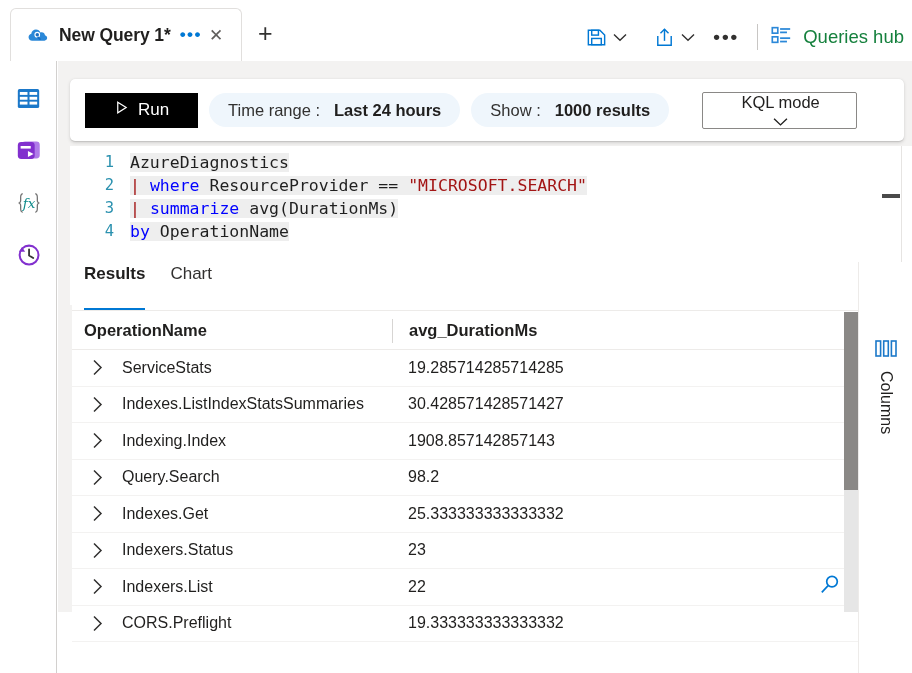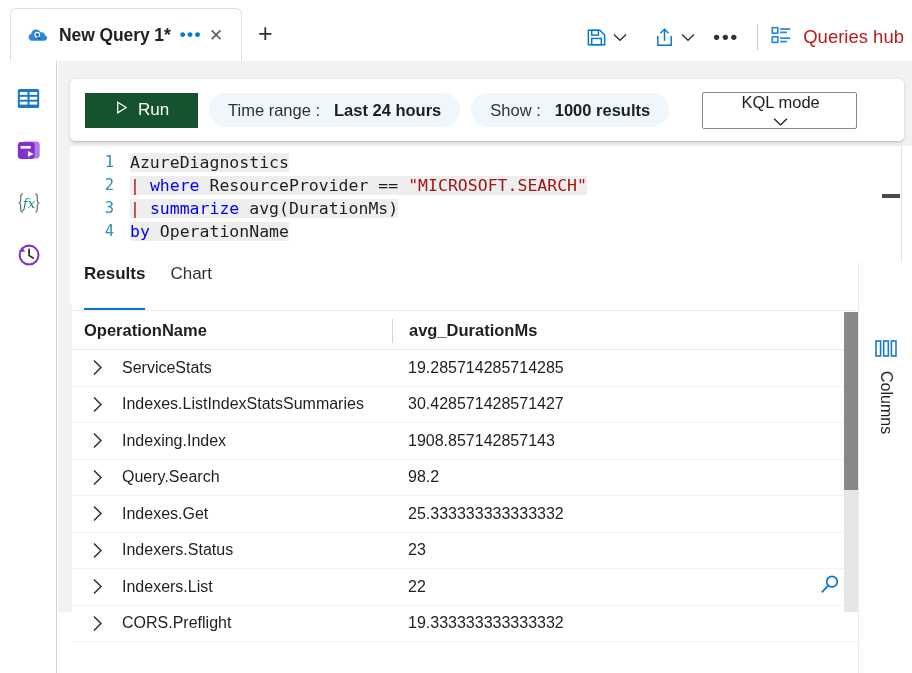--- a/index.html
+++ b/index.html
@@ -55,21 +55,21 @@
   }
   .cmd { display: flex; align-items: center; cursor: pointer; padding: 0 4px; height: 30px; }
   .cmd svg { display: block; }
   .chev-sm { margin-left: 5px; color: #323130; }
   .dots-cmd {
     color: #323130; font-size: 19px; letter-spacing: 2px;
     line-height: 8px; padding: 0 12px 0 14px; cursor: pointer; font-weight: bold;
   }
   .vsep { width: 1px; height: 26px; background: #c8c6c4; margin: 0 12px 0 6px; }
   .hub { display: flex; align-items: center; cursor: pointer; }
-  .hub-label { font-size: 18.5px; color: #b91c1c; margin-left: 11px; white-space: nowrap; }
+  .hub-label { font-size: 18.5px; color: #15803d; margin-left: 11px; white-space: nowrap; }
 
   
   .rail {
     position: absolute; left: 0; top: 61px; width: 57px; height: 612px;
     background: #ffffff;
     border-right: 1px solid #d2d0ce;
     padding-top: 24px;
   }
   .rail-item {
     width: 57px; height: 52px; display: flex;
@@ -85,21 +85,21 @@
 
   
   .qtoolbar {
     position: absolute; left: 12px; top: 18px;
     width: 834px; height: 62px;
     background: #ffffff; border-radius: 5px;
     box-shadow: 0 1.6px 3.6px rgba(0,0,0,0.13), 0 0.3px 0.9px rgba(0,0,0,0.10);
     display: flex; align-items: center; padding-left: 15px; gap: 11px;
   }
   .run-btn {
-    background: #14532d; color: #ffffff;
+    background: #000000; color: #ffffff;
     height: 35px; min-width: 113px;
     display: flex; align-items: center; justify-content: center;
     gap: 9px; font-size: 17px; cursor: pointer; border: none;
     font-family: inherit;
   }
   .pill {
     background: #eff6fc; border-radius: 17px; height: 34px;
     display: flex; align-items: center; padding: 0 19px;
     font-size: 16.5px; color: #323130; cursor: pointer; gap: 14px;
     white-space: nowrap;

